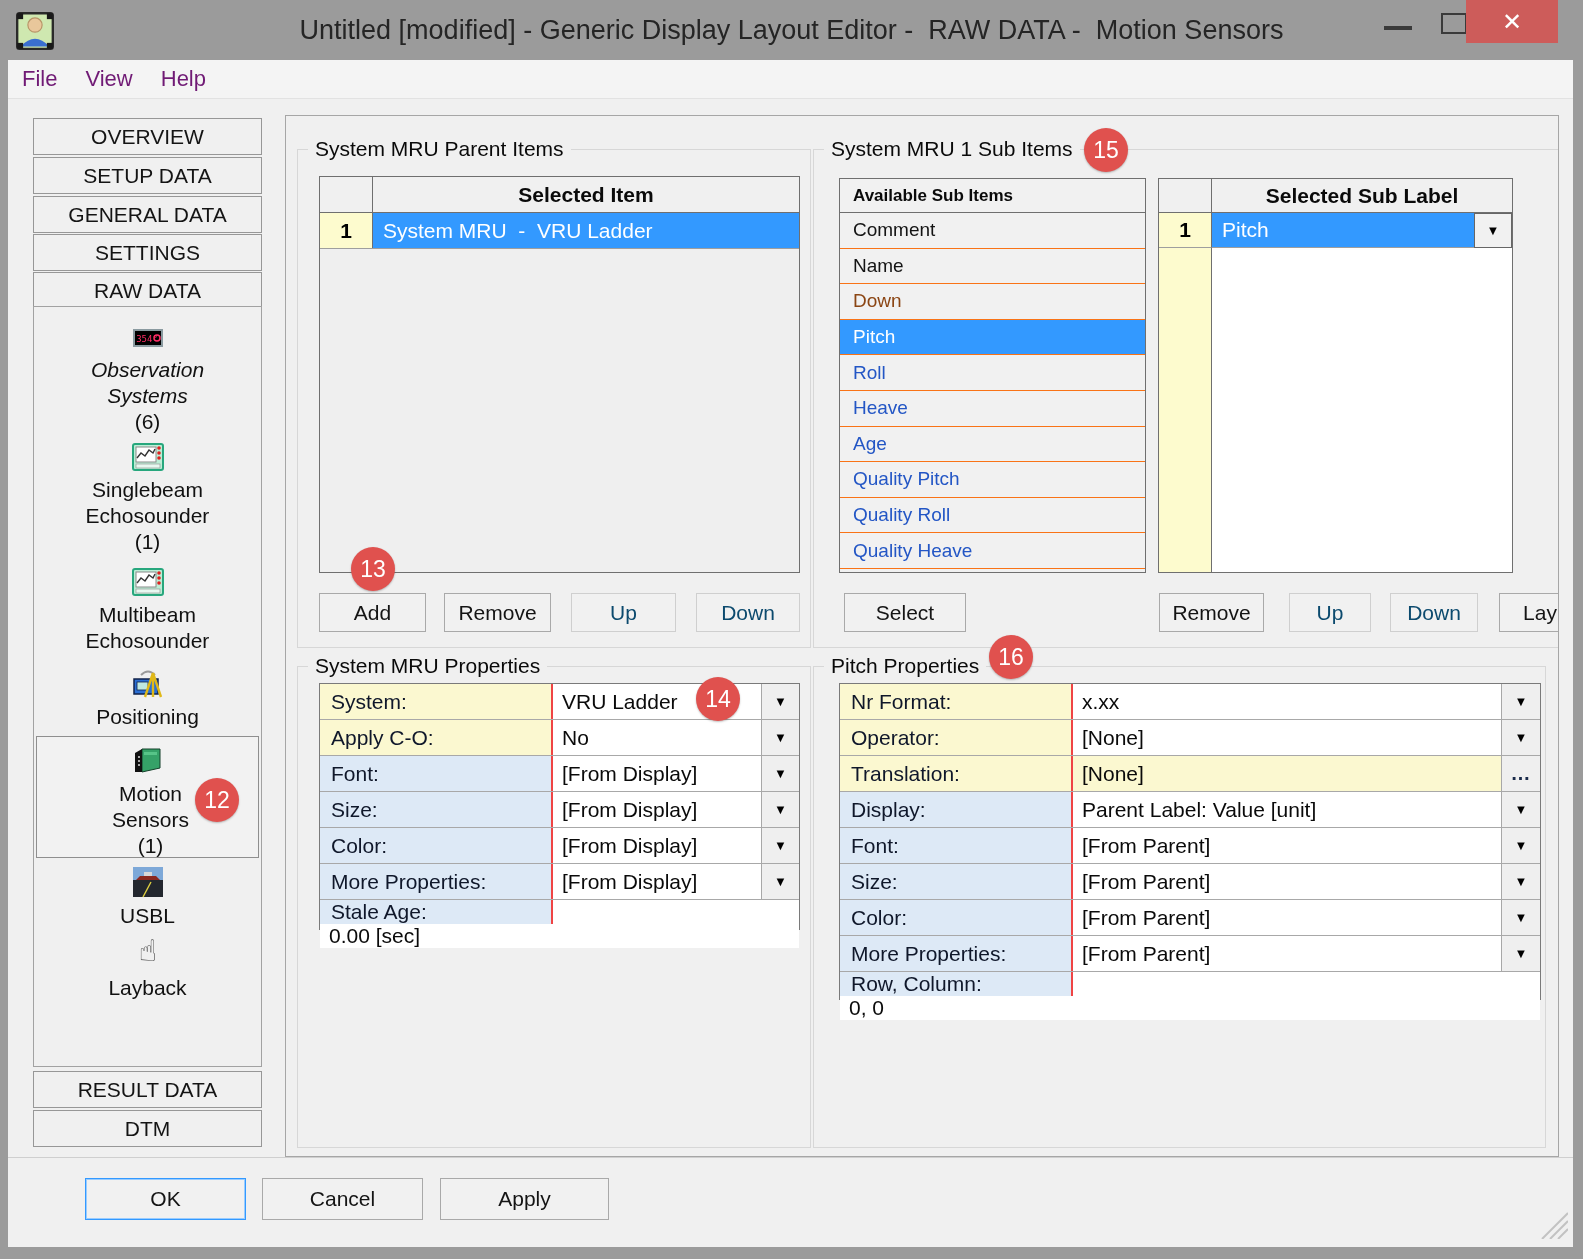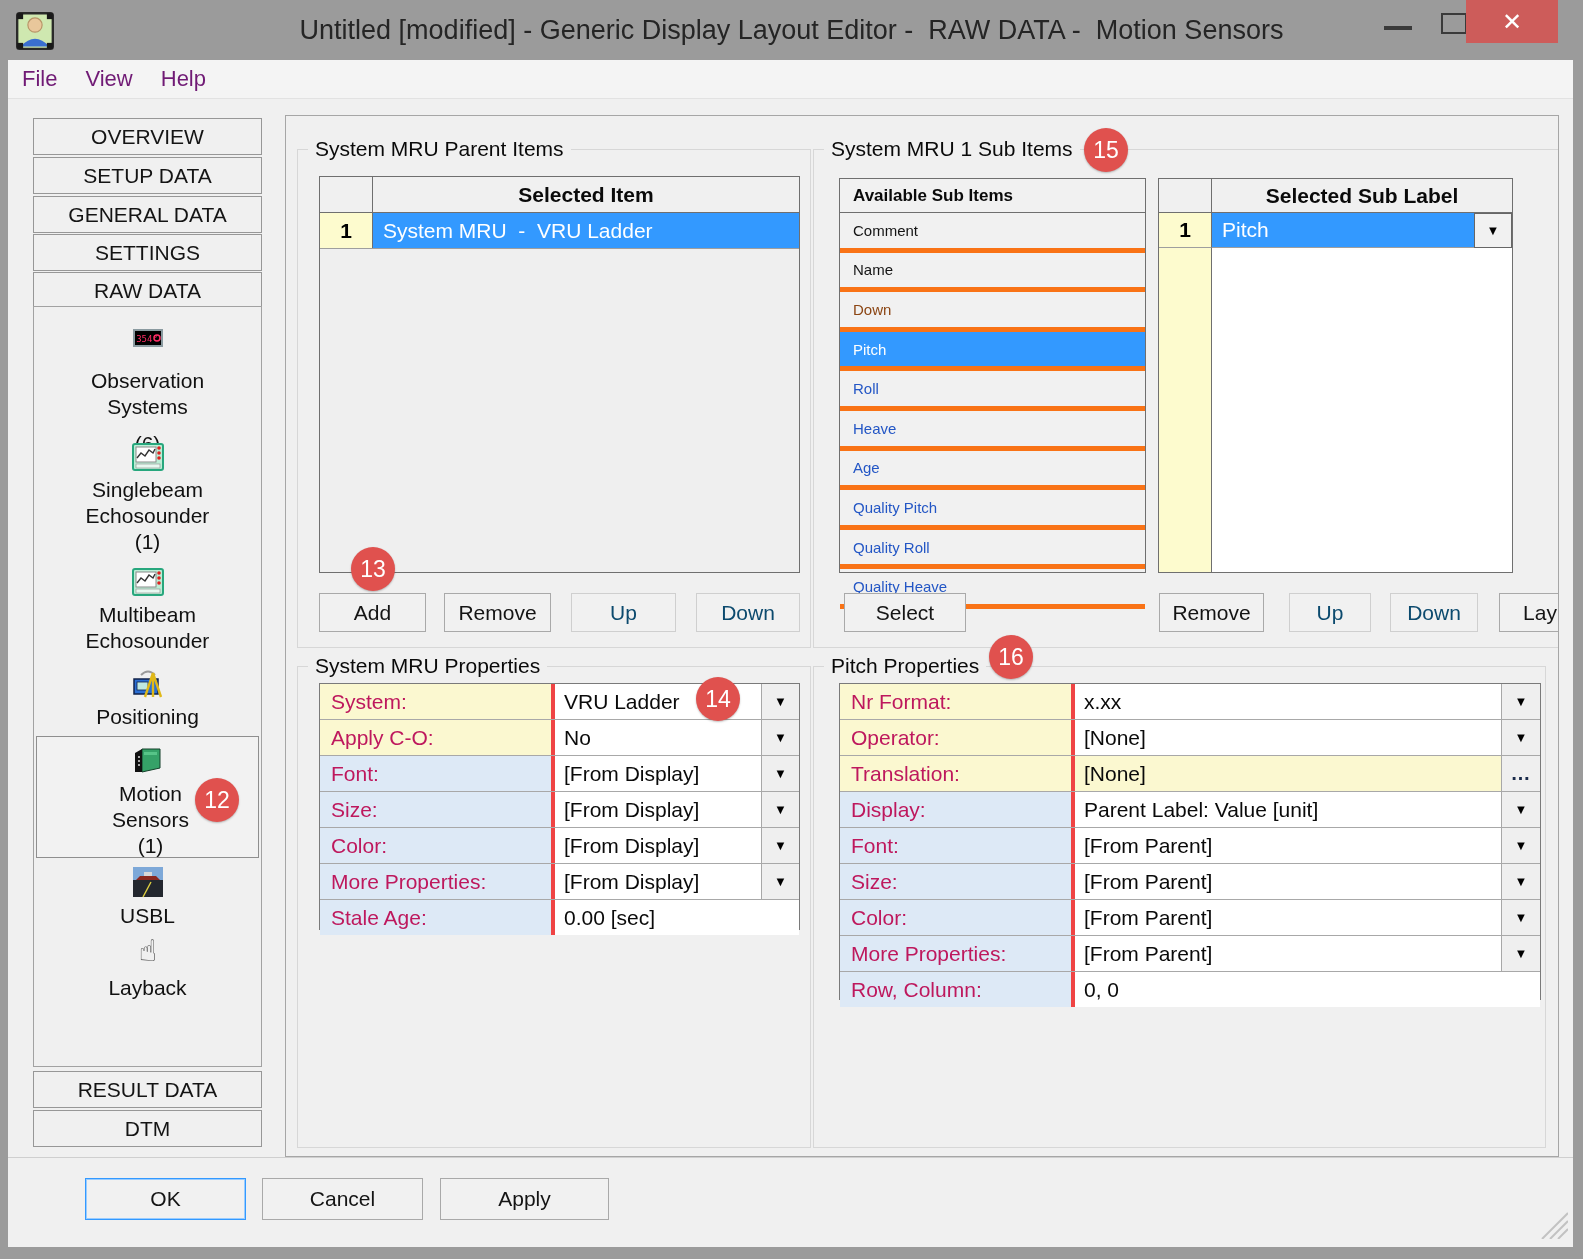--- a/index.html
+++ b/index.html
@@ -54,36 +54,36 @@
   .numcell{width:52px;flex:none;background:#fdfbce;border-right:1px solid #6f6f6f;display:flex;align-items:center;justify-content:center;
            font-weight:bold;font-size:21px;color:#000;}
   .selcell{flex:1;background:#3399ff;color:#fff;font-size:21px;display:flex;align-items:center;padding-left:10px;white-space:pre;}
   .ddcell{width:36px;flex:none;background:#f1f1f1;border:1px solid #666;display:flex;align-items:center;justify-content:center;
           font-size:13px;color:#000;}
 
   
   .list{position:absolute;border:1px solid #6f6f6f;background:#f1f1f1;display:flex;flex-direction:column;}
   .list-h{height:33px;flex:none;display:flex;align-items:center;padding-left:13px;font-weight:bold;font-size:17px;color:#0a0a0a;
           border-bottom:1px solid #6f6f6f;}
-  .li{height:34.6px;flex:none;display:flex;align-items:center;padding-left:13px;font-size:15px;border-bottom:5px solid #f97316;color:#141414;}
+  .li{height:34.6px;flex:none;display:flex;align-items:center;padding-left:13px;font-size:19px;border-bottom:1px solid #f97316;color:#141414;}
   .li.time{color:#8b4513;}
   .li.link{color:#2356c5;}
   .li.selected{background:#3399ff;color:#fff;}
 
   
   .btn{position:absolute;background:#f1f1f1;border:1px solid #a9a9a9;display:flex;align-items:center;justify-content:center;
        font-size:21px;color:#141414;}
   .btn.disabled{color:#0c4a6e;border-color:#cfcfcf;}
   .btn.focused{border:1px solid #3399ff;box-shadow:inset 0 0 0 1px #99ccff;}
 
   
   .pgrid{position:absolute;border:1px solid #7a7a7a;background:#fff;}
   .prow{display:flex;height:35px;border-bottom:1px solid #a8a8a8;}
-  .prow:last-child{border-bottom:none;}
-  .plabel{flex:none;display:flex;align-items:center;padding-left:11px;font-size:21px;color:#be185d;border-right:4px solid #ef4444;}
+  .prow:last-child{border-bottom:none;flex-direction:column;}
+  .plabel{flex:none;display:flex;align-items:center;padding-left:11px;font-size:21px;color:#0f172a;border-right:2px solid #ef4444;}
   .plabel.yellow{background:#fbf8d0;}
   .plabel.blue{background:#dde9f6;}
   .pval{flex:1;display:flex;align-items:center;padding-left:9px;font-size:21px;color:#0a0a0a;background:#fff;white-space:pre;}
   .pval.yellow{background:#fbf8d0;}
   .pdd{flex:none;width:37px;background:#efefef;border-left:1px solid #a8a8a8;display:flex;align-items:center;justify-content:center;
        font-size:13px;color:#000;}
   .pdd.ellipsis{font-size:20px;font-weight:bold;color:#1a2a4a;letter-spacing:1px;}
   .gl{width:220px;}   
   .gr{width:220px;}   
 
@@ -132,21 +132,21 @@
 <div class="abs navbtn" style="top:272px">RAW DATA</div>
 
 <div class="abs rawpanel">
 
   <svg class="rawicon" style="top:14px" viewBox="0 0 34 34">
     <rect x="3" y="9" width="28" height="16" fill="#000" stroke="#8a9aa0" stroke-width="2"></rect>
     <text x="16" y="21" fill="#ff2d66" font-size="9" text-anchor="middle" font-family="DejaVu Sans Mono, monospace">354°</text>
     <circle cx="26" cy="17" r="3" fill="none" stroke="#ff2d66" stroke-width="1.5"></circle>
   </svg>
   <div class="rawitem" style="top:50px">
-    <div style="width:160px;margin:11px auto;">Observation Systems</div>
+    <div style="width:160px;margin:0 auto;font-style:italic;">Observation Systems</div>
     <div>(6)</div>
   </div>
 
   <svg class="rawicon" style="top:133px" viewBox="0 0 34 34">
     <rect x="2" y="4" width="30" height="26" rx="2" fill="#bdeed6" stroke="#27a77d" stroke-width="2"></rect>
     <rect x="5" y="7" width="20" height="15" fill="#fff" stroke="#8a8a8a"></rect>
     <polyline points="6,18 10,13 14,16 18,10 22,13 24,9" stroke="#333" stroke-width="1.4" fill="none"></polyline>
     <circle cx="28" cy="8" r="1.8" fill="#e02020"></circle>
       <circle cx="28" cy="13" r="1.8" fill="#e02020"></circle>
       <circle cx="28" cy="18" r="1.8" fill="#e02020"></circle>

